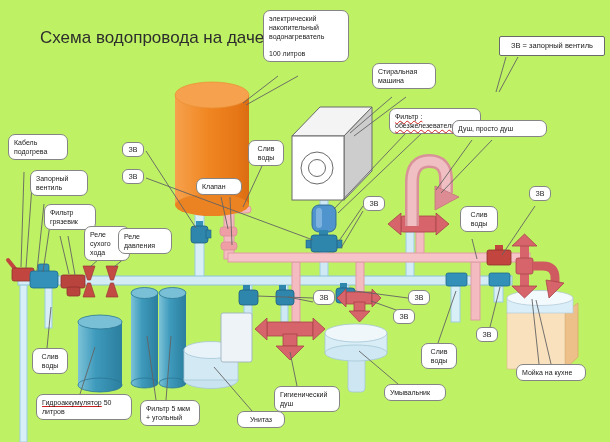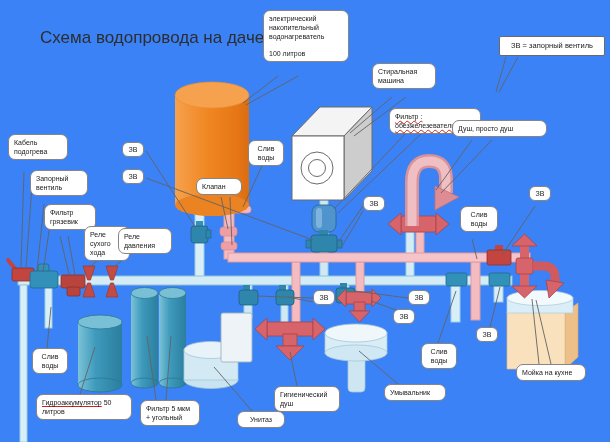--- a/index.html
+++ b/index.html
@@ -1,16 +1,16 @@
 <!DOCTYPE html>
 <html><head>
 <meta charset="utf-8">
 <style>
   html,body{margin:0;padding:0;background:#fff;}
-  .stage{position:relative;width:610px;height:442px;background:#3b82f6;overflow:hidden;
+  .stage{position:relative;width:610px;height:442px;background:#bef264;overflow:hidden;
          font-family:"Liberation Sans",sans-serif;}
   .stage svg{position:absolute;left:0;top:0;}
   .title{position:absolute;left:40px;top:28px;font-size:17px;color:#2d2d2d;
          font-family:"Liberation Sans",sans-serif;}
   .co{position:absolute;background:#fff;border:1px solid #858585;border-radius:7px;
       padding:3px 5px;font-size:7px;line-height:1.3;color:#1a1a1a;box-sizing:border-box;z-index:6;}
   .co .blk{display:block;}
   .co .gap{margin-top:8px;}
   .sm{width:22px;text-align:center;padding:2px 2px;border-radius:6px;}
   .legendbox{border-radius:2px;border-color:#6a6a6a;text-align:center;

